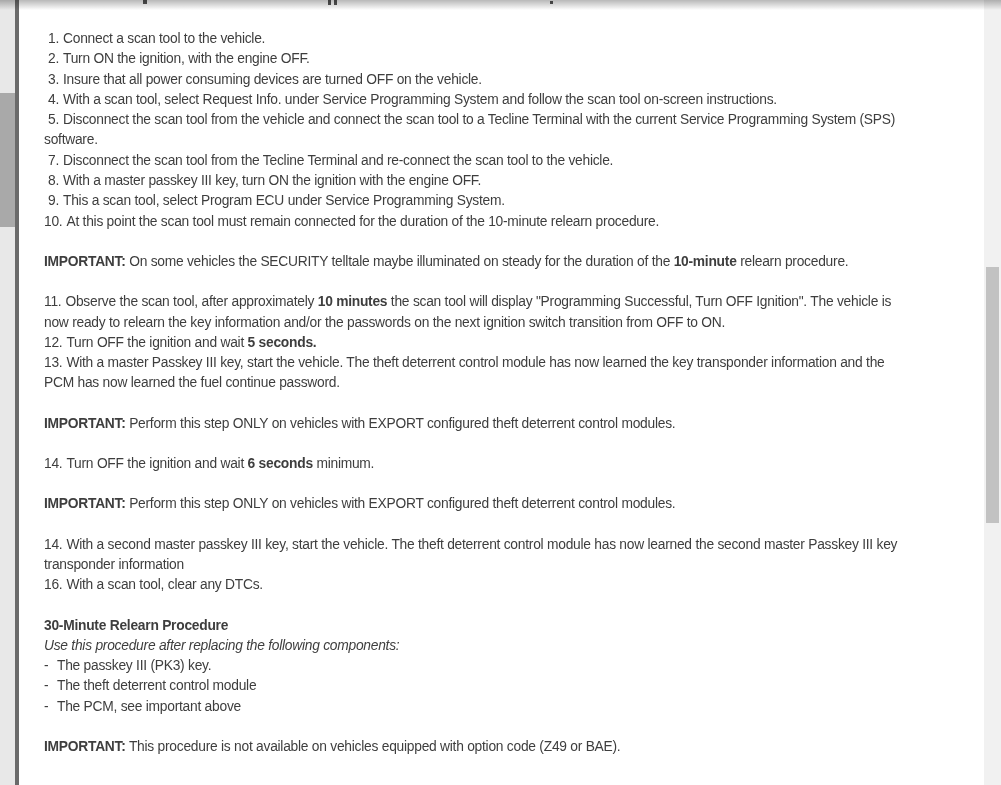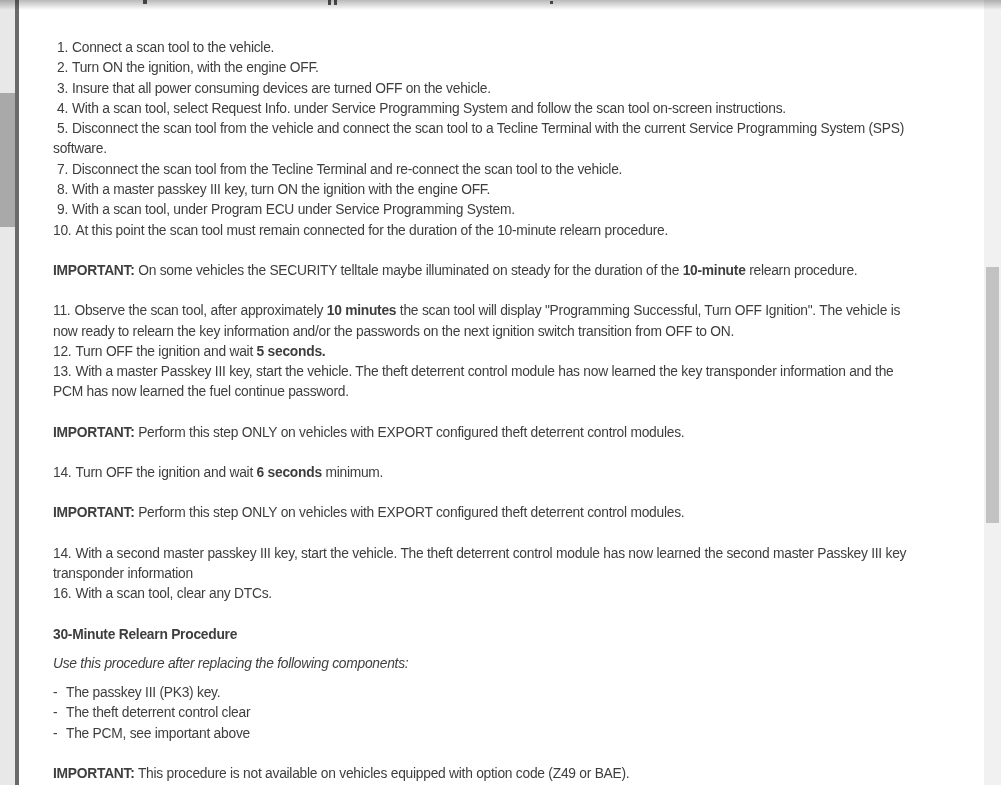--- a/index.html
+++ b/index.html
@@ -23,21 +23,21 @@
   .vline{position:absolute;left:15px;top:0;width:4px;height:785px;background:var(--divider);}
   
   .right-rail{position:absolute;right:0;top:0;width:17px;height:785px;background:var(--right-track);}
   .right-thumb{position:absolute;left:2px;width:13px;background:var(--right-thumb);}
   
   .content{
     position:absolute;left:19px;top:0;width:965px;height:785px;background:#fff;
     padding:29px 14px 0 25px;
     color:var(--text);font-size:13.8px;line-height:20.3px;letter-spacing:-0.25px;
   }
-  .section{margin:9px;}
+  .section{margin:0;}
   .section.gap{margin-top:20px;}
   .step,.note{white-space:pre-wrap;}
   .step.sd{text-indent:4px;}
   .num{margin-right:4px;}
   .b{font-weight:700;text-align:center;}
   .heading{font-weight:700;white-space:pre-wrap;}
   .para{white-space:pre-wrap;font-style:italic;}
   .bullet{display:flex;}
   .dash{width:13px;flex:none;}
   
@@ -63,21 +63,21 @@
 <div class="content">
     <div class="section">
       <div class="step sd"><span class="num">1.</span><span>Connect a scan tool to the vehicle.</span></div>
       <div class="step sd"><span class="num">2.</span><span>Turn ON the ignition, with the engine OFF.</span></div>
       <div class="step sd"><span class="num">3.</span><span>Insure that all power consuming devices are turned OFF on the vehicle.</span></div>
       <div class="step sd"><span class="num">4.</span><span>With a scan tool, select Request Info. under Service Programming System and follow the scan tool on-screen instructions.</span></div>
       <div class="step sd"><span class="num">5.</span><span>Disconnect the scan tool from the vehicle and connect the scan tool to a Tecline Terminal with the current Service Programming System (SPS)
 software.</span></div>
       <div class="step sd"><span class="num">7.</span><span>Disconnect the scan tool from the Tecline Terminal and re-connect the scan tool to the vehicle.</span></div>
       <div class="step sd"><span class="num">8.</span><span>With a master passkey III key, turn ON the ignition with the engine OFF.</span></div>
-      <div class="step sd"><span class="num">9.</span><span>With a scan tool, under Program ECU under Service Programming System.</span></div>
+      <div class="step sd"><span class="num">9.</span><span>This a scan tool, select Program ECU under Service Programming System.</span></div>
       <div class="step"><span class="num">10.</span><span>At this point the scan tool must remain connected for the duration of the 10-minute relearn procedure.</span></div>
     </div>
     <div class="section gap">
       <div class="note"><span class="b">IMPORTANT:</span><span> On some vehicles the SECURITY telltale maybe illuminated on steady for the duration of the </span><span class="b">10-minute</span><span> relearn procedure.</span></div>
     </div>
     <div class="section gap">
       <div class="step"><span class="num">11.</span><span>Observe the scan tool, after approximately </span><span class="b">10 minutes</span><span> the scan tool will display "Programming Successful, Turn OFF Ignition". The vehicle is
 now ready to relearn the key information and/or the passwords on the next ignition switch transition from OFF to ON.</span></div>
       <div class="step"><span class="num">12.</span><span>Turn OFF the ignition and wait </span><span class="b">5 seconds.</span></div>
       <div class="step"><span class="num">13.</span><span>With a master Passkey III key, start the vehicle. The theft deterrent control module has now learned the key transponder information and the
@@ -103,21 +103,21 @@
     <div class="section">
       <div class="para">Use this procedure after replacing the following components:</div>
     </div>
     <div class="section">
       <div class="bullet">
         <span class="dash">-</span>
         <span>The passkey III (PK3) key.</span>
       </div>
       <div class="bullet">
         <span class="dash">-</span>
-        <span>The theft deterrent control clear</span>
+        <span>The theft deterrent control module</span>
       </div>
       <div class="bullet">
         <span class="dash">-</span>
         <span>The PCM, see important above</span>
       </div>
     </div>
     <div class="section gap">
       <div class="note"><span class="b">IMPORTANT:</span><span> This procedure is not available on vehicles equipped with option code (Z49 or BAE).</span></div>
     </div>
   </div>

